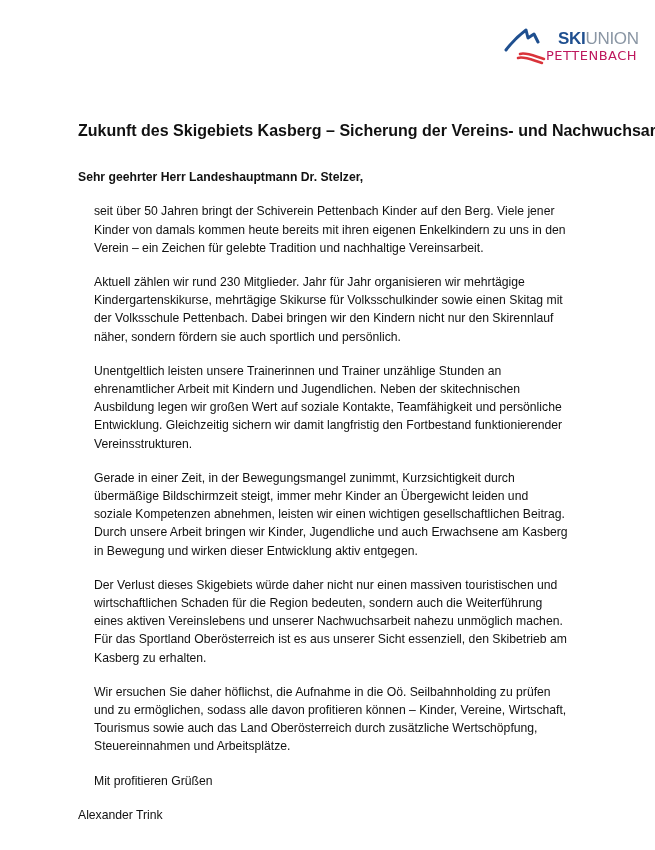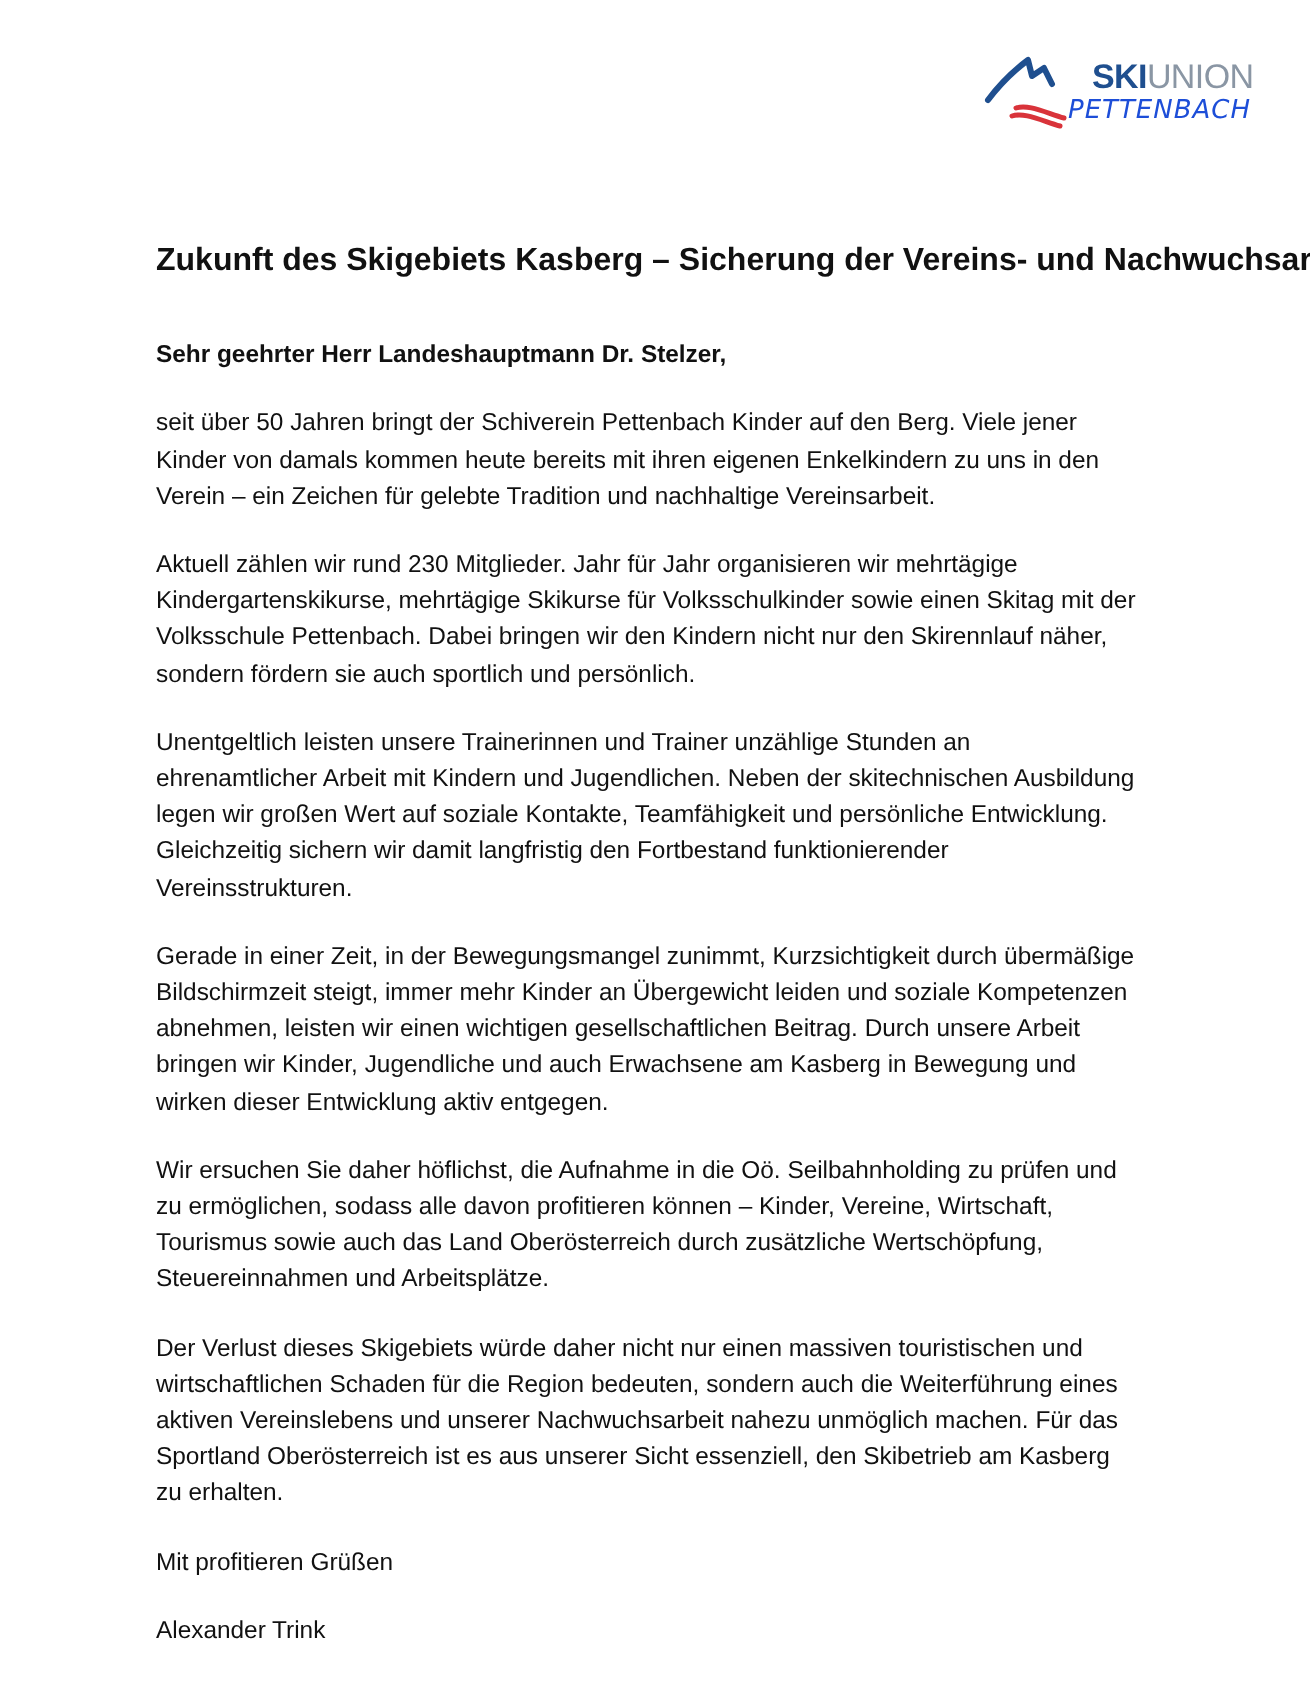--- a/index.html
+++ b/index.html
@@ -1,43 +1,43 @@
 <!DOCTYPE html>
 <html><head>
   <meta charset="utf-8">
   <style>
     html, body { margin: 0; padding: 0; background: #ffffff; }
     body {
       width: 655px; height: 850px; position: relative; overflow: hidden;
       font-family: "Liberation Sans", sans-serif; color: #111111;
     }
     .logo {
-      position: absolute; left: 492px; top: 26px; width: 135px; height: 44px;
+      position: absolute; left: 504px; top: 26px; width: 135px; height: 44px;
     }
     .logo svg { position: absolute; left: 0; top: 0; }
     .logo-ski {
       position: absolute; left: 54px; top: 4px;
       font-family: "Liberation Sans", sans-serif; font-size: 17px; font-weight: bold;
       letter-spacing: -0.3px; line-height: 18px;
     }
     .logo-ski .s1 { color: #1f4f8f; }
     .logo-ski .s2 { color: #8a96a4; font-weight: normal; }
     .logo-sub {
       position: absolute; left: 42px; top: 23px;
-      font-family: "DejaVu Sans", sans-serif; font-style: italic; font-size: 13px;
-      color: #1d4ed8; letter-spacing: 0.5px; line-height: 14px; text-align: center;
+      font-family: "DejaVu Sans", sans-serif; font-size: 13px;
+      color: #be185d; letter-spacing: 0.5px; line-height: 14px; text-align: center;
     }
     .doc {
       position: absolute; left: 78px; top: 122px; width: 490px;
       font-size: 12.2px; line-height: 18.2px;
     }
     .title {
       font-weight: bold; font-size: 16px; margin: 0 0 28px 0; white-space: nowrap;
     }
-    .para { margin: 0 0 16px 0; }
+    .para { margin: 0 0 16px 16px; }
     .salutation { margin: 0 0 16px 0; font-weight: bold; }
     .sig-line { margin: 0; }
   </style>
 </head>
 <body>
 
 <div class="logo">
   <svg width="60" height="44" viewBox="0 0 60 44">
     <path d="M2 24 C8 16, 14 10, 22 4 L24 12 L30 8 L34 16" fill="none" stroke="#1f4f8f" stroke-width="3" stroke-linecap="round" stroke-linejoin="round"></path>
     <path d="M16 28 C22 26, 30 30, 40 33" fill="none" stroke="#d9333a" stroke-width="2.5" stroke-linecap="round"></path>
@@ -49,20 +49,20 @@
   <div class="logo-sub">PETTENBACH</div>
 </div>
 
 <div class="doc">
   <div class="title">Zukunft des Skigebiets Kasberg – Sicherung der Vereins- und Nachwuchsarbeit</div>
   <p class="salutation">Sehr geehrter Herr Landeshauptmann Dr. Stelzer,</p>
   <p class="para">seit über 50 Jahren bringt der Schiverein Pettenbach Kinder auf den Berg. Viele jener Kinder von damals kommen heute bereits mit ihren eigenen Enkelkindern zu uns in den Verein – ein Zeichen für gelebte Tradition und nachhaltige Vereinsarbeit.</p>
   <p class="para">Aktuell zählen wir rund 230 Mitglieder. Jahr für Jahr organisieren wir mehrtägige Kindergartenskikurse, mehrtägige Skikurse für Volksschulkinder sowie einen Skitag mit der Volksschule Pettenbach. Dabei bringen wir den Kindern nicht nur den Skirennlauf näher, sondern fördern sie auch sportlich und persönlich.</p>
   <p class="para">Unentgeltlich leisten unsere Trainerinnen und Trainer unzählige Stunden an ehrenamtlicher Arbeit mit Kindern und Jugendlichen. Neben der skitechnischen Ausbildung legen wir großen Wert auf soziale Kontakte, Teamfähigkeit und persönliche Entwicklung. Gleichzeitig sichern wir damit langfristig den Fortbestand funktionierender Vereinsstrukturen.</p>
   <p class="para">Gerade in einer Zeit, in der Bewegungsmangel zunimmt, Kurzsichtigkeit durch übermäßige Bildschirmzeit steigt, immer mehr Kinder an Übergewicht leiden und soziale Kompetenzen abnehmen, leisten wir einen wichtigen gesellschaftlichen Beitrag. Durch unsere Arbeit bringen wir Kinder, Jugendliche und auch Erwachsene am Kasberg in Bewegung und wirken dieser Entwicklung aktiv entgegen.</p>
+  <p class="para">Der Verlust dieses Skigebiets würde daher nicht nur einen massiven touristischen und wirtschaftlichen Schaden für die Region bedeuten, sondern auch die Weiterführung eines aktiven Vereinslebens und unserer Nachwuchsarbeit nahezu unmöglich machen. Für das Sportland Oberösterreich ist es aus unserer Sicht essenziell, den Skibetrieb am Kasberg zu erhalten.</p>
   <p class="para">Wir ersuchen Sie daher höflichst, die Aufnahme in die Oö. Seilbahnholding zu prüfen und zu ermöglichen, sodass alle davon profitieren können – Kinder, Vereine, Wirtschaft, Tourismus sowie auch das Land Oberösterreich durch zusätzliche Wertschöpfung, Steuereinnahmen und Arbeitsplätze.</p>
-  <p class="para">Der Verlust dieses Skigebiets würde daher nicht nur einen massiven touristischen und wirtschaftlichen Schaden für die Region bedeuten, sondern auch die Weiterführung eines aktiven Vereinslebens und unserer Nachwuchsarbeit nahezu unmöglich machen. Für das Sportland Oberösterreich ist es aus unserer Sicht essenziell, den Skibetrieb am Kasberg zu erhalten.</p>
   <p class="para">Mit profitieren Grüßen</p>
   <div>
     <p class="sig-line">Alexander Trink</p>
 
   </div>
 </div>
 
 </body></html>

